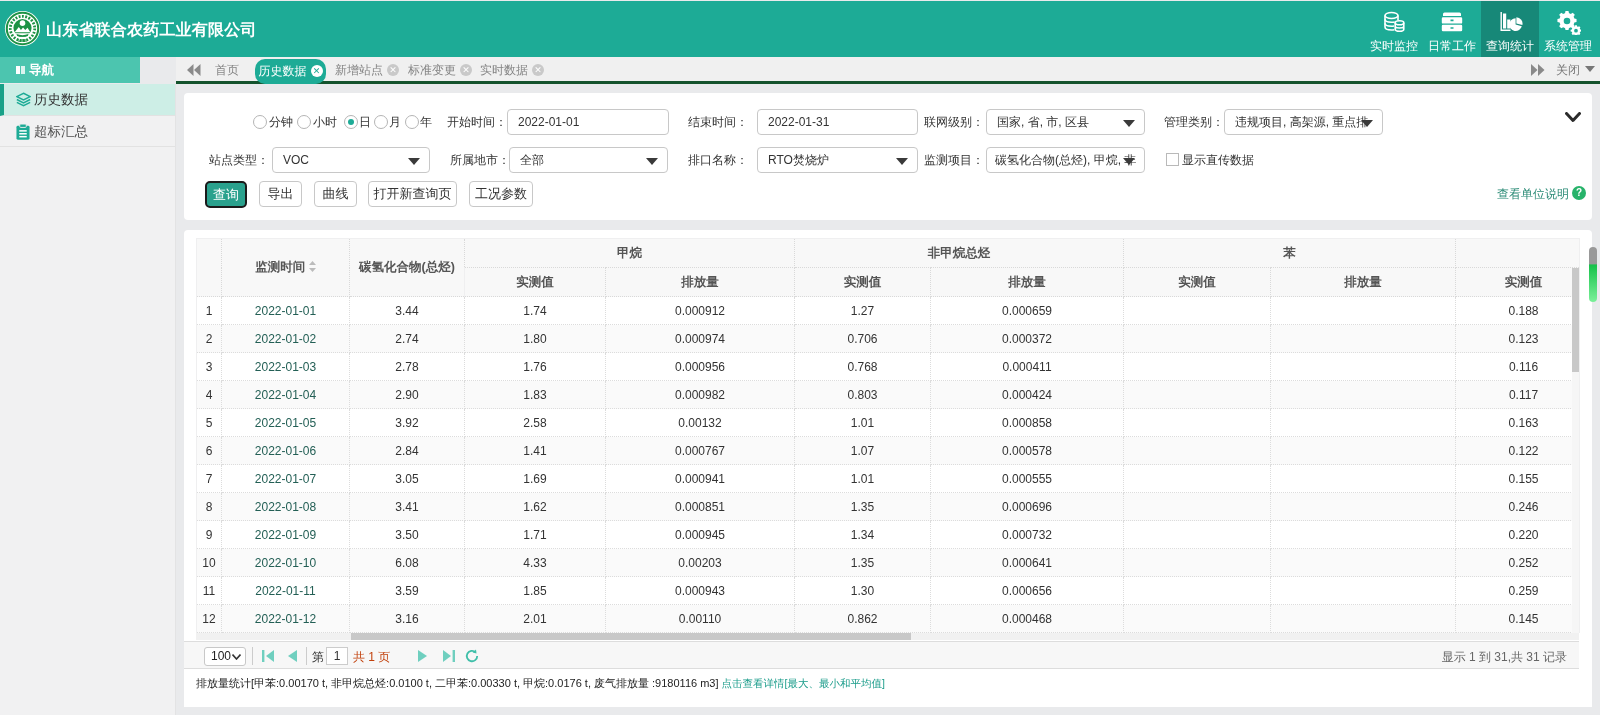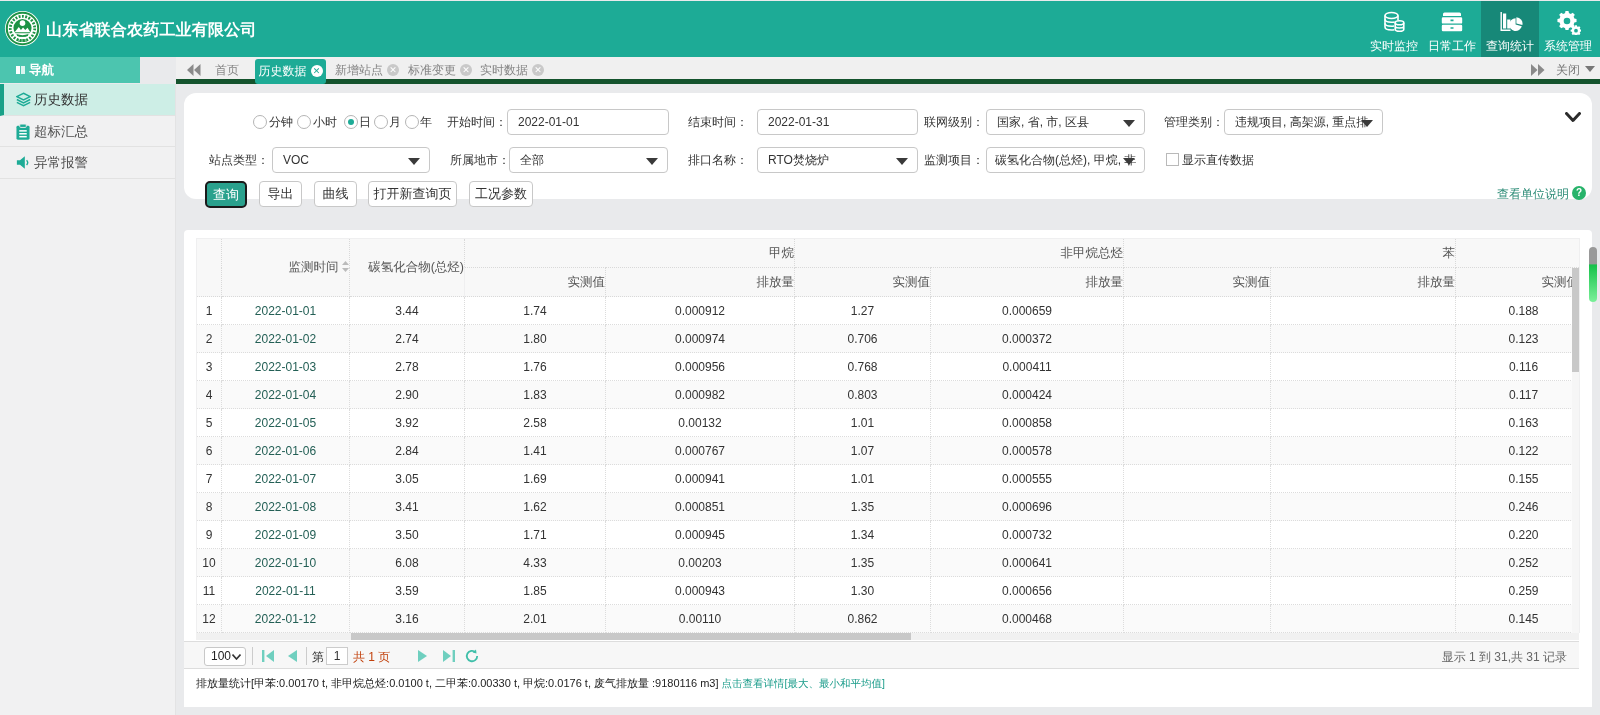--- a/index.html
+++ b/index.html
@@ -8,50 +8,50 @@
 #hdr { position:absolute; left:0; top:1px; width:1600px; height:56px; background:#1dab96; }
 #logo { position:absolute; left:4px; top:9px; width:37px; height:37px; }
 #title { position:absolute; left:46px; top:20px; color:#fff; font-size:16px; font-weight:bold; letter-spacing:0.2px; }
 .mi { position:absolute; top:0; height:56px; width:58px; color:#fff; text-align:center; }
 .mi .ic { margin-top:8px; height:26px; }
 .mi .lb { font-size:12px; margin-top:3px; }
 .mi.act { background:#178878; }
 
 #navhdr { position:absolute; left:0; top:57px; width:140px; height:26px; background:#4cc5af; color:#fff; font-size:12.5px; font-weight:bold; line-height:26px; padding-left:29px; }
 #navhdr .sq { position:absolute; left:16px; top:9px; width:9px; height:8px; line-height:0; } #navhdr .sq svg { display:block; }
-#tabrow { position:absolute; left:176px; top:57px; width:1424px; height:27px; background:#f0f0f0; border-bottom:5px solid #14532d; }
+#tabrow { position:absolute; left:176px; top:57px; width:1424px; height:27px; background:#f0f0f0; border-bottom:3px solid #14532d; }
 .tab { position:absolute; top:0; height:26px; line-height:26px; font-size:12px; color:#848484; text-align:center; }
-.tab.on { background:#1dab96; color:#fff; border-radius:3px; top:2px; height:25px; line-height:25px; }
+.tab.on { background:#1dab96; color:#fff; border-radius:10px; top:2px; height:25px; line-height:25px; }
 .cx { display:inline-block; width:12px; height:12px; border-radius:50%; background:#c9c9c9; color:#fff; font-size:9px; line-height:12px; text-align:center; vertical-align:1px; margin-left:4px; }
 .tab.on .cx { background:#fff; color:#1dab96; }
 
 #side { position:absolute; left:0; top:84px; width:176px; height:631px; background:#f1f1f2; border-right:1px solid #e3e3e4; }
 .si { position:relative; height:31.5px; line-height:31.5px; font-size:13.5px; color:#4f4f4f; padding-left:34px; border-bottom:1px solid #e2e2e2; }
 .si svg { position:absolute; left:16px; top:8px; }
 .si.on { background:#cdeee6; border-left:4px solid #18a188; padding-left:30px; color:#333; }
 .si.on svg { left:12px; }
 
-#form { position:absolute; left:184px; top:93px; width:1408px; height:106px; background:#fff; border-radius:12px; }
+#form { position:absolute; left:184px; top:93px; width:1408px; height:127px; background:#fff; border-radius:4px; }
 .lbl { position:absolute; font-size:12px; color:#333; line-height:15px; }
 .inp { position:absolute; height:26px; border:1px solid #c8c8c8; border-radius:4px; background:#fff; font-size:12px; color:#333; line-height:24px; padding-left:10px; }
 .sel { position:absolute; height:26px; border:1px solid #c8c8c8; border-radius:4px; background:#fff; font-size:12px; color:#333; line-height:24px; padding-left:10px; }
 .sel:after { content:""; position:absolute; right:9px; top:10px; border-left:6px solid transparent; border-right:6px solid transparent; border-top:7px solid #3a3a3a; }
 .rad { position:absolute; width:14px; height:14px; border:1px solid #b5b5b5; border-radius:50%; background:#fff; }
 .rad.on { border-color:#b5b5b5; }
 .rad.on:after { content:""; position:absolute; left:3px; top:3px; width:6px; height:6px; border-radius:50%; background:#1dab96; }
 .btn { position:absolute; height:26px; border:1px solid #c8c8c8; border-radius:4px; background:#fff; font-size:13px; color:#333; text-align:center; line-height:24px; }
 #btnq { position:absolute; left:21px; top:88px; width:42px; height:27px; background:#2aa18d; border:2px solid #1b1b1b; border-radius:5px; color:#fff; font-size:13px; text-align:center; line-height:23px; }
 .chk { position:absolute; width:13px; height:13px; border:1px solid #b9b9b9; background:#fff; }
 #unit { position:absolute; left:1313px; top:93px; white-space:nowrap; font-size:12px; color:#2a8a75; }
 #collapse { position:absolute; left:1381px; top:19px; }
 
 #block { position:absolute; left:184px; top:230px; width:1408px; height:477px; background:#fff; border-radius:4px 4px 0 0; }
 #grid { position:absolute; left:12px; top:8px; width:1383px; }
 table { border-collapse:collapse; table-layout:fixed; width:1383px; }
-th { background:#f8f8f8; font-weight:normal; font-size:12.5px; color:#555;text-align:right; }
+th { background:#f8f8f8; font-weight:bold; font-size:12.5px; color:#555; }
 thead tr { height:29px; }
 tbody tr { height:28px; }
 td { font-size:12px; color:#333; text-align:center; }
 .dt { color:#235f55; }
 th { border:1px dotted #d9d9d9; }
 thead tr:first-child th { border-top:1px solid #efeff0; }
 th:first-child, td:first-child { border-left:1px solid #efeff0; }
 table th:last-child, table td:last-child { border-right:1px solid #efeff0; }
 td { border:1px dotted #dcdcdc; }
 tbody tr:nth-child(even) td { background:#fafafa; }
@@ -145,24 +145,20 @@
         <path d="M1 8.5 L9 12.5 L17 8.5"></path>
         <path d="M1 12 L9 16 L17 12"></path>
       </svg>历史数据</div>
  <div class="si"><svg width="14" height="16" viewBox="0 0 15 17" fill="#1dab96">
         <rect x="0.5" y="1.8" width="14" height="15" rx="1.5"></rect>
         <rect x="4" y="0" width="7" height="3.6" rx="1" stroke="#eeefee" stroke-width="1"></rect>
         <rect x="3.5" y="6.5" width="8" height="1.6" fill="#fff"></rect>
         <rect x="3.5" y="9.6" width="8" height="1.6" fill="#fff"></rect>
         <rect x="3.5" y="12.7" width="8" height="1.6" fill="#fff"></rect>
       </svg>超标汇总</div>
- <div class="si"><svg width="15" height="15" viewBox="0 0 17 16" fill="#1dab96">
-        <path d="M1 5.5 h3.5 L10 1 v14 L4.5 10.5 H1 Z"></path>
-        <path d="M12 5.5 q2.6 2.6 0 5.2" stroke="#1dab96" stroke-width="1.6" fill="none"></path>
-      </svg>异常报警</div>
 </div>
 <div id="form">
  <span class="rad" style="left:69px;top:22px"></span>
     <span class="lbl" style="left:85px;top:22px">分钟</span>
  <span class="rad" style="left:113px;top:22px"></span>
     <span class="lbl" style="left:129px;top:22px">小时</span>
  <span class="rad on" style="left:160px;top:22px"></span>
     <span class="lbl" style="left:175px;top:22px">日</span>
  <span class="rad" style="left:190px;top:22px"></span>
     <span class="lbl" style="left:205px;top:22px">月</span>

